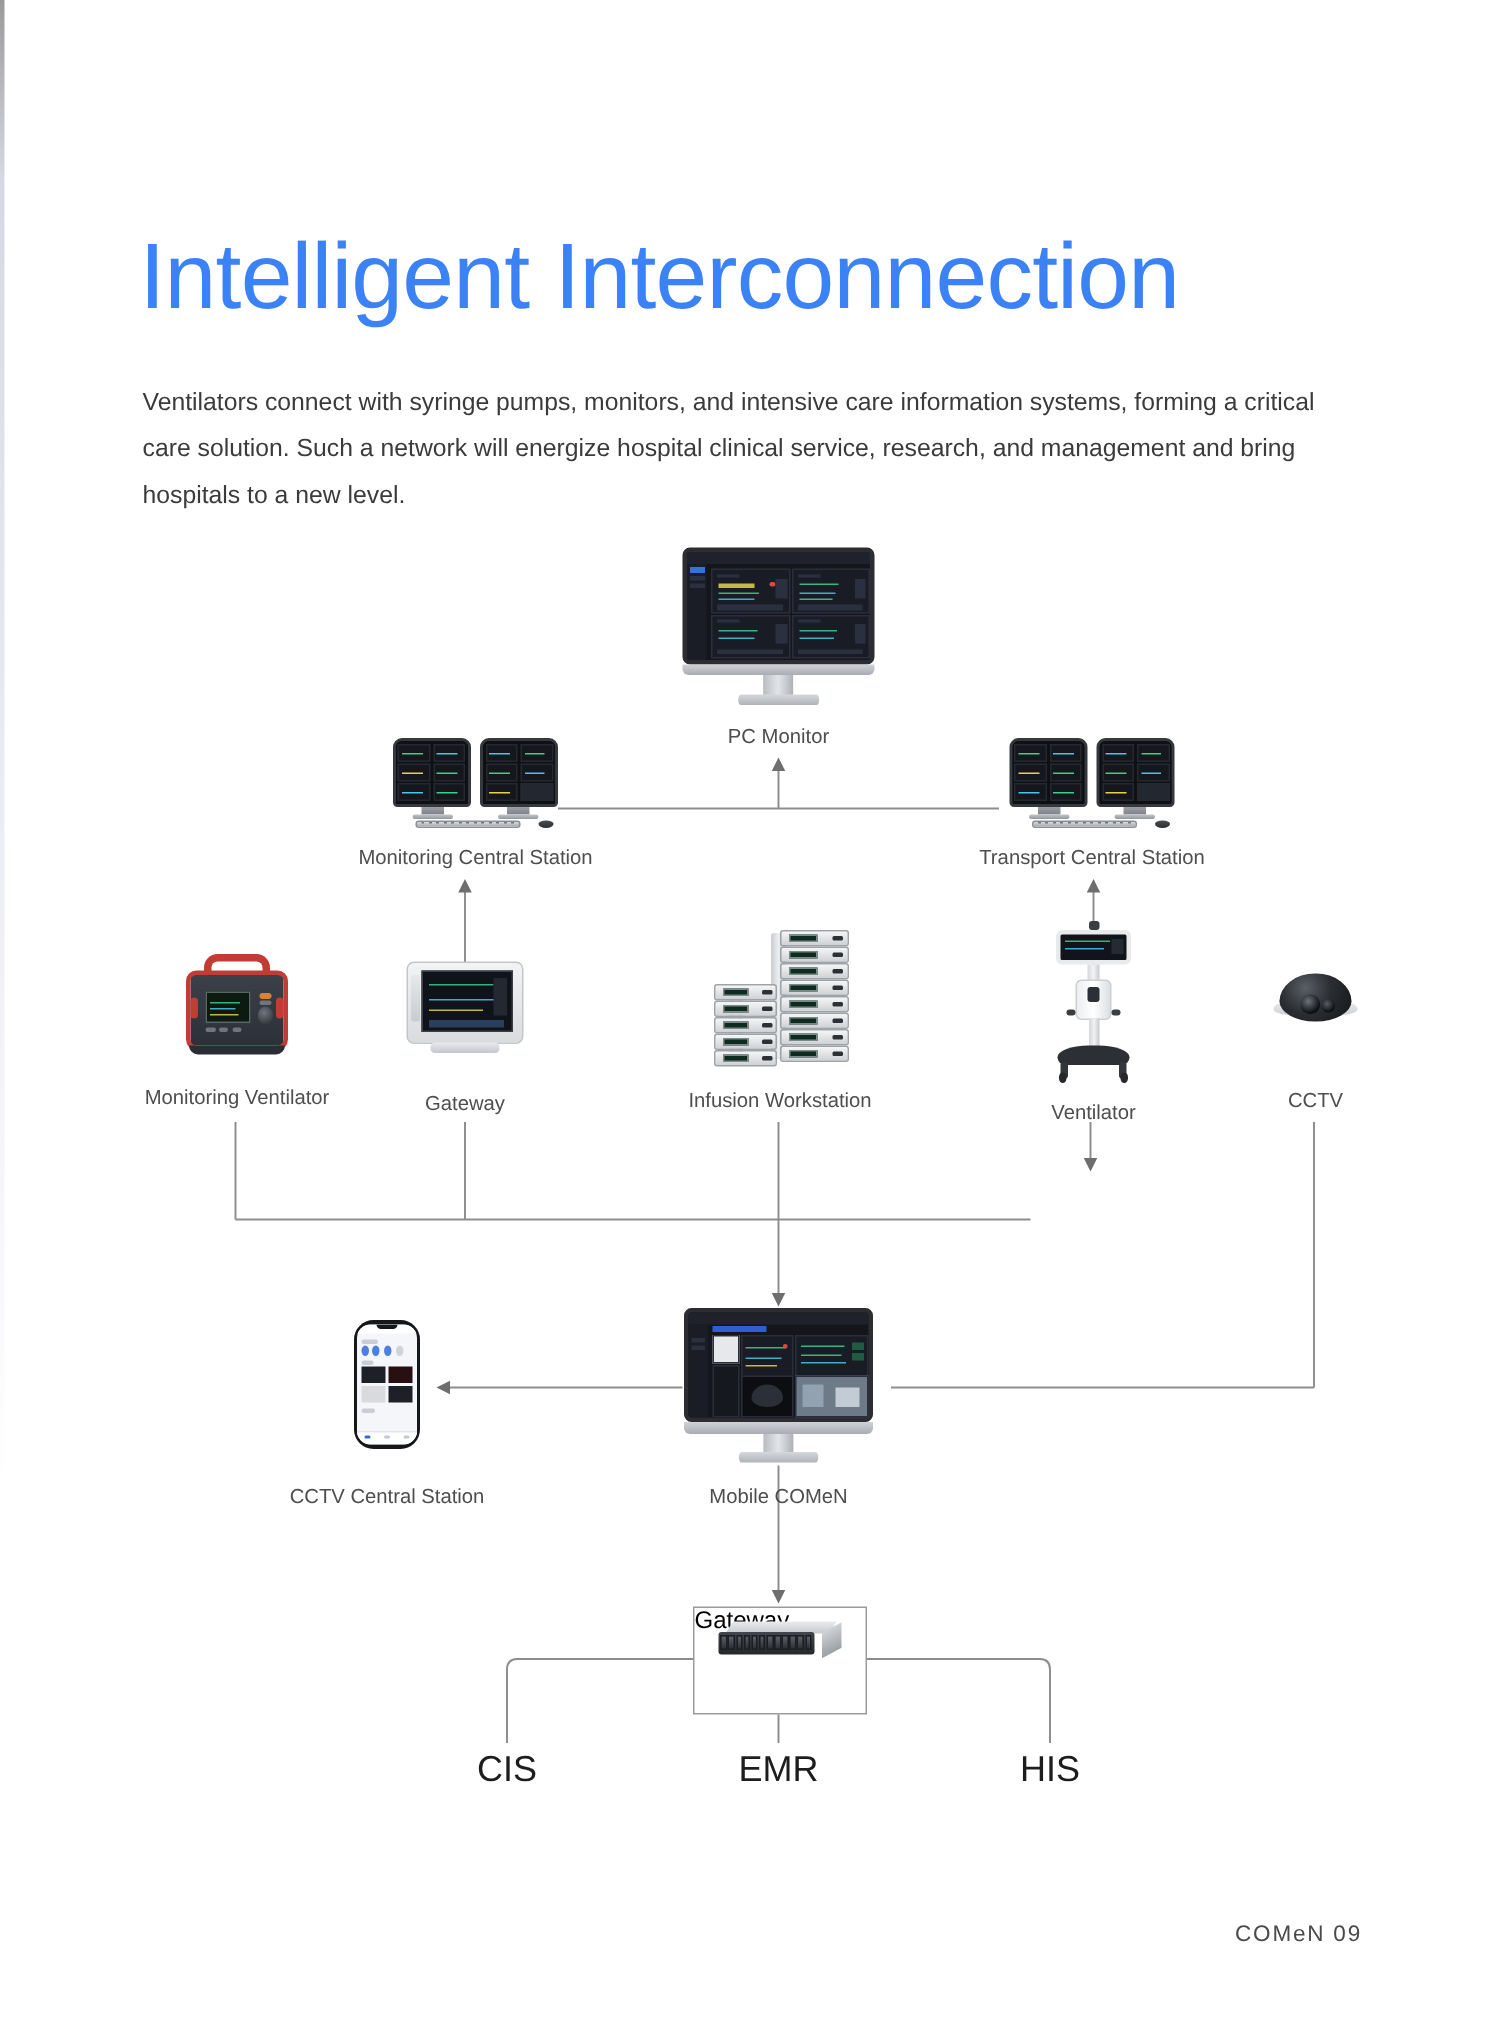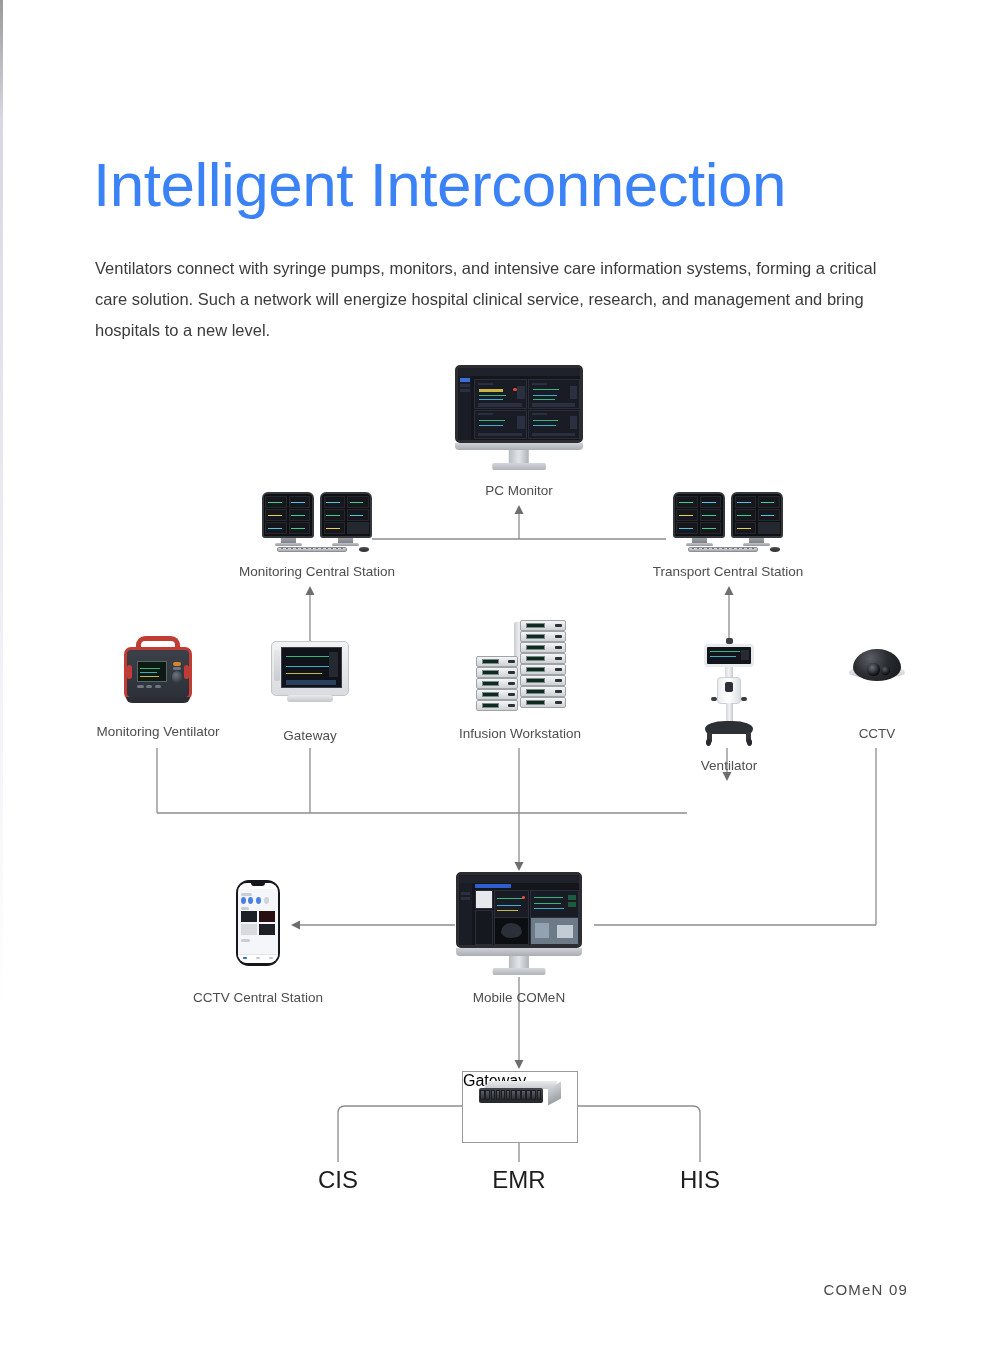--- a/index.html
+++ b/index.html
@@ -625,21 +625,21 @@
           <b></b>
         </div>
       <div class="pump" style="left:6px;top:82px;width:42px;">
           <i></i>
           <b></b>
         </div>
     </div>
     <div class="caption" style="top:108px;">Infusion Workstation</div>
   </div>
 
-  <div class="node" style="left:694px;top:644px;width:70px;height:100px;">
+  <div class="node" style="left:694px;top:620px;width:70px;height:100px;">
     <div class="vent" style="left:0;top:0;width:70px;height:100px;">
       <div class="cam"></div>
       <div class="screen">
         <div class="wave" style="left:8%;top:26%;width:66%;"></div>
         <div class="wave cy" style="left:8%;top:52%;width:58%;"></div>
         <div class="chip" style="right:5%;top:16%;width:18%;height:60%;background:#262a33;"></div>
       </div>
       <div class="pole"></div>
       <div class="unit">
           <i></i>

